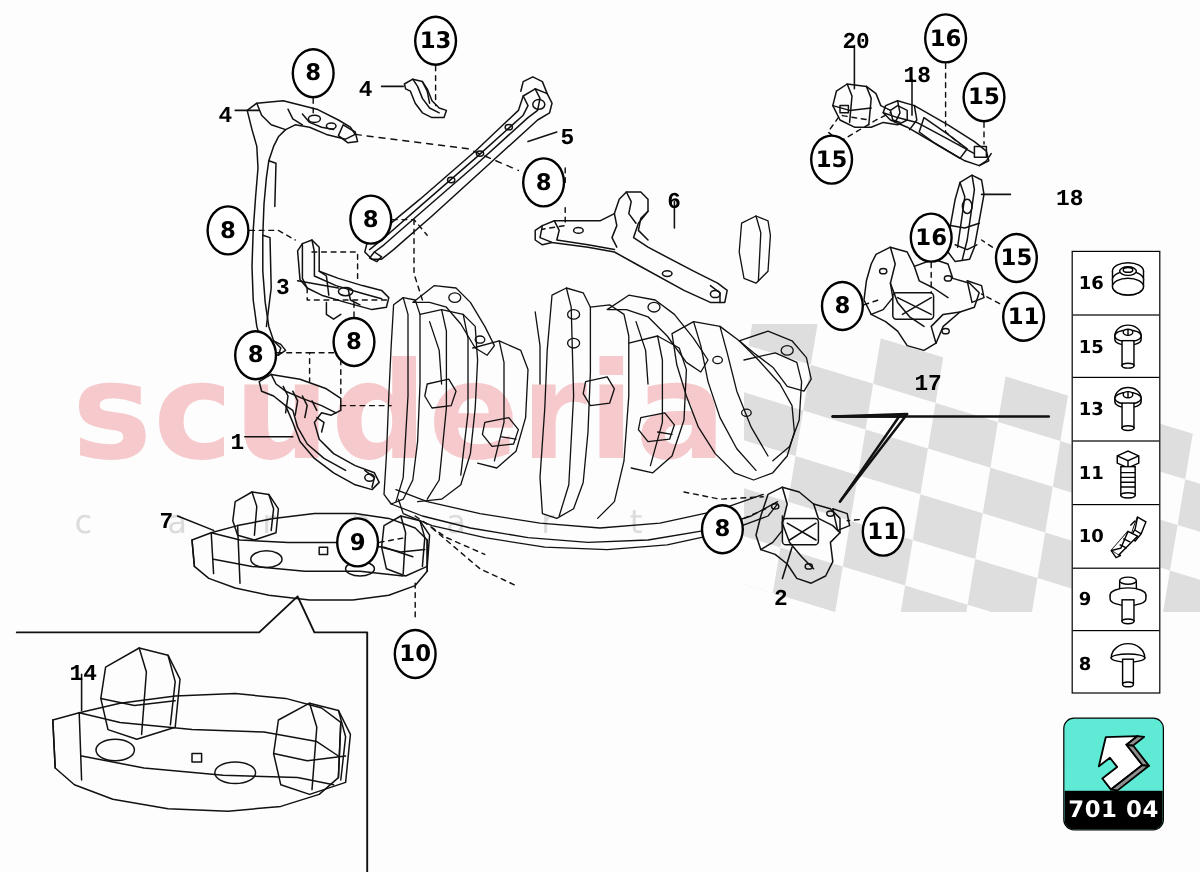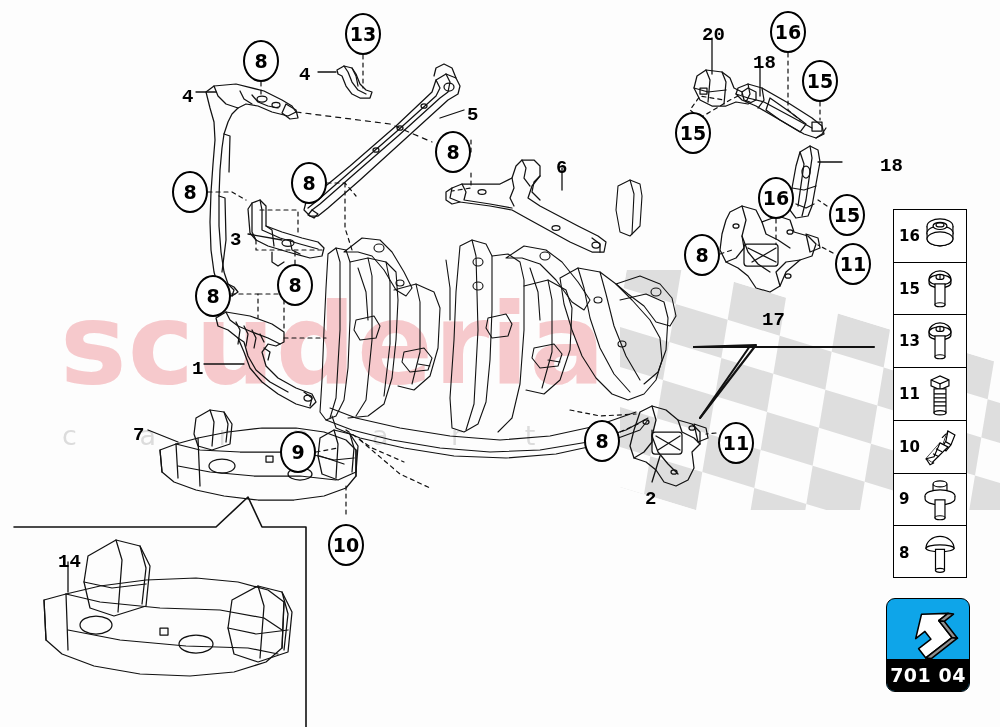--- a/index.html
+++ b/index.html
@@ -135,21 +135,21 @@
 
   
   #code-badge {
     position: absolute;
     left: 886px;
     top: 598px;
     width: 84px;
     height: 94px;
     border: 1.5px solid #000;
     border-radius: 9px;
-    background: #0ea5e9;
+    background: #5eead4;
     overflow: hidden;
     box-sizing: border-box;
   }
   #code-badge .badge-art {
     position: absolute;
     left: 0; top: 0;
     width: 100%;
     height: 62px;
   }
   #code-badge .badge-text {

